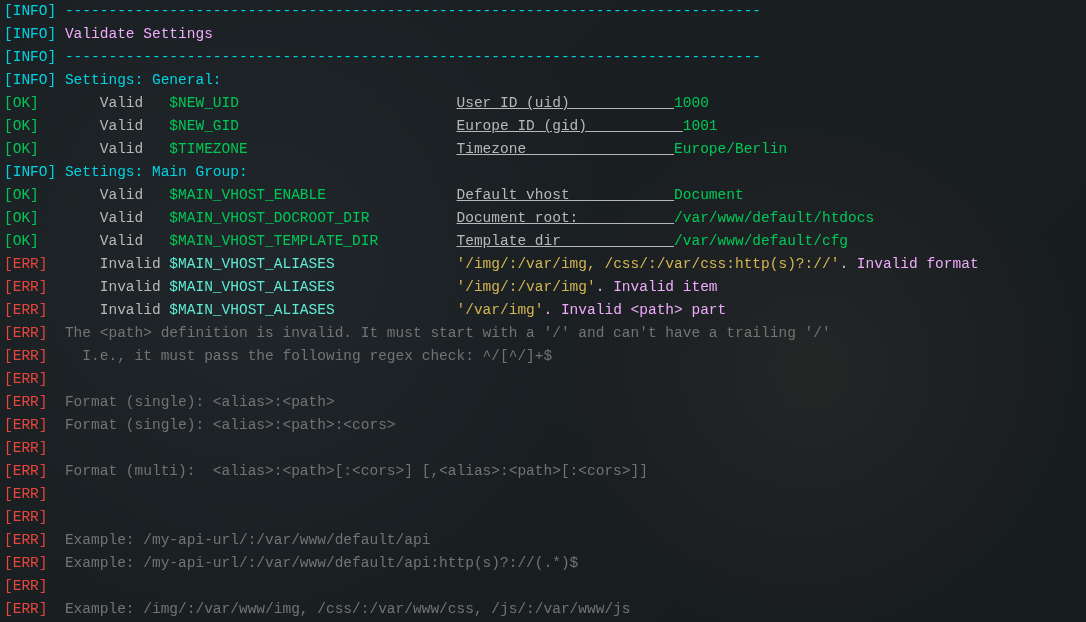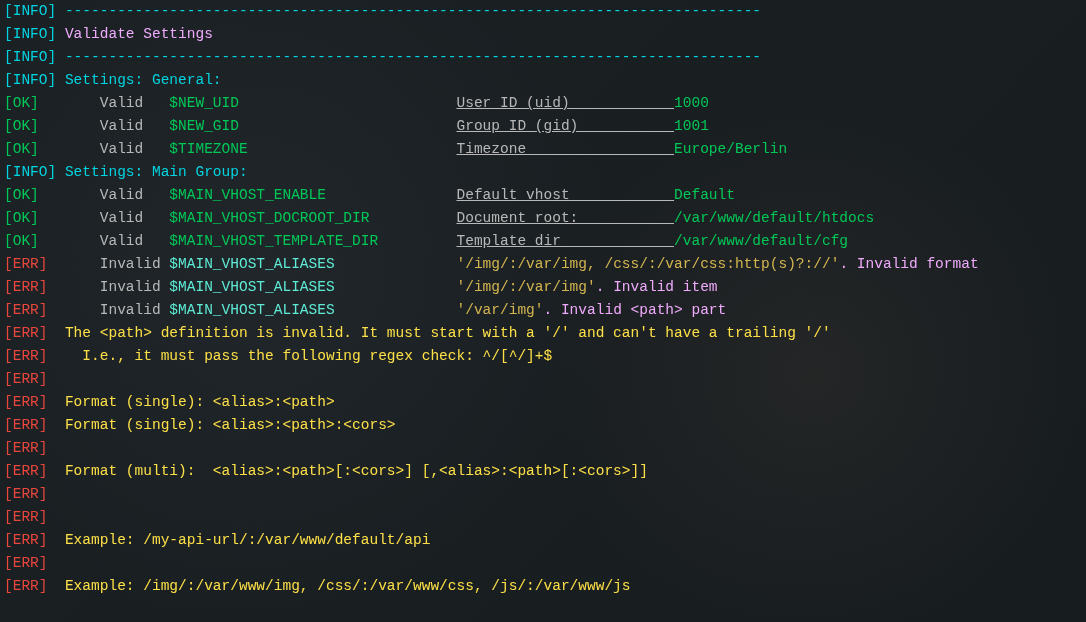--- a/index.html
+++ b/index.html
@@ -32,47 +32,48 @@
     .tag-err { color: #e8453c; }
     .dash { color: #00d4e0; }
     .title { color: #f0abfc; }
     .section { color: #00d4e0; }
     .valid { color: #b8b8b8; }
     .invalid { color: #b8b8b8; margin-top: 31px; }
     .var-name { color: #00c857; }
     .var-err { color: #5eead4; }
     .desc { color: #b8b8b8; text-decoration: underline; }
     .val-green { color: #00c857; }
-    .err-txt { color: #fde047; }
+    .err-txt { color: #737373; }
     .val-y { color: #d4b650; }
     .white-txt { color: #f0abfc; }
   </style>
 </head>
 <body>
 
 <div id="terminal">
     <div class="line"><span class="tag-info">[INFO] </span><span class="dash">--------------------------------------------------------------------------------</span></div>
     <div class="line"><span class="tag-info">[INFO] </span><span class="title">Validate Settings</span></div>
     <div class="line"><span class="tag-info">[INFO] </span><span class="dash">--------------------------------------------------------------------------------</span></div>
     <div class="line"><span class="tag-info">[INFO] </span><span class="section">Settings: General:</span></div>
     <div class="line"><span class="tag-ok">[OK]   </span><span class="valid">    Valid   </span><span class="var-name">$NEW_UID                         </span><span class="desc">User ID (uid)            </span><span class="val-green">1000</span></div>
-    <div class="line"><span class="tag-ok">[OK]   </span><span class="valid">    Valid   </span><span class="var-name">$NEW_GID                         </span><span class="desc">Group ID (gid)           </span><span class="val-green">1001</span></div>
+    <div class="line"><span class="tag-ok">[OK]   </span><span class="valid">    Valid   </span><span class="var-name">$NEW_GID                         </span><span class="desc">Europe ID (gid)           </span><span class="val-green">1001</span></div>
     <div class="line"><span class="tag-ok">[OK]   </span><span class="valid">    Valid   </span><span class="var-name">$TIMEZONE                        </span><span class="desc">Timezone                 </span><span class="val-green">Europe/Berlin</span></div>
     <div class="line"><span class="tag-info">[INFO] </span><span class="section">Settings: Main Group:</span></div>
-    <div class="line"><span class="tag-ok">[OK]   </span><span class="valid">    Valid   </span><span class="var-name">$MAIN_VHOST_ENABLE               </span><span class="desc">Default vhost            </span><span class="val-green">Default</span></div>
+    <div class="line"><span class="tag-ok">[OK]   </span><span class="valid">    Valid   </span><span class="var-name">$MAIN_VHOST_ENABLE               </span><span class="desc">Default vhost            </span><span class="val-green">Document</span></div>
     <div class="line"><span class="tag-ok">[OK]   </span><span class="valid">    Valid   </span><span class="var-name">$MAIN_VHOST_DOCROOT_DIR          </span><span class="desc">Document root:           </span><span class="val-green">/var/www/default/htdocs</span></div>
     <div class="line"><span class="tag-ok">[OK]   </span><span class="valid">    Valid   </span><span class="var-name">$MAIN_VHOST_TEMPLATE_DIR         </span><span class="desc">Template dir             </span><span class="val-green">/var/www/default/cfg</span></div>
     <div class="line"><span class="tag-err">[ERR]  </span><span class="invalid">    Invalid </span><span class="var-err">$MAIN_VHOST_ALIASES              </span><span class="val-y">'/img/:/var/img, /css/:/var/css:http(s)?://'</span><span class="white-txt">. Invalid format</span></div>
     <div class="line"><span class="tag-err">[ERR]  </span><span class="invalid">    Invalid </span><span class="var-err">$MAIN_VHOST_ALIASES              </span><span class="val-y">'/img/:/var/img'</span><span class="white-txt">. Invalid item</span></div>
     <div class="line"><span class="tag-err">[ERR]  </span><span class="invalid">    Invalid </span><span class="var-err">$MAIN_VHOST_ALIASES              </span><span class="val-y">'/var/img'</span><span class="white-txt">. Invalid &lt;path&gt; part</span></div>
     <div class="line"><span class="tag-err">[ERR]  </span><span class="err-txt">The &lt;path&gt; definition is invalid. It must start with a '/' and can't have a trailing '/'</span></div>
     <div class="line"><span class="tag-err">[ERR]  </span><span class="err-txt">  I.e., it must pass the following regex check: ^/[^/]+$</span></div>
     <div class="line"><span class="tag-err">[ERR]  </span></div>
     <div class="line"><span class="tag-err">[ERR]  </span><span class="err-txt">Format (single): &lt;alias&gt;:&lt;path&gt;</span></div>
     <div class="line"><span class="tag-err">[ERR]  </span><span class="err-txt">Format (single): &lt;alias&gt;:&lt;path&gt;:&lt;cors&gt;</span></div>
     <div class="line"><span class="tag-err">[ERR]  </span></div>
     <div class="line"><span class="tag-err">[ERR]  </span><span class="err-txt">Format (multi):  &lt;alias&gt;:&lt;path&gt;[:&lt;cors&gt;] [,&lt;alias&gt;:&lt;path&gt;[:&lt;cors&gt;]]</span></div>
     <div class="line"><span class="tag-err">[ERR]  </span></div>
     <div class="line"><span class="tag-err">[ERR]  </span></div>
     <div class="line"><span class="tag-err">[ERR]  </span><span class="err-txt">Example: /my-api-url/:/var/www/default/api</span></div>
+    <div class="line"><span class="tag-err">[ERR]  </span><span class="err-txt">Example: /my-api-url/:/var/www/default/api:http(s)?://(.*)$</span></div>
     <div class="line"><span class="tag-err">[ERR]  </span></div>
     <div class="line"><span class="tag-err">[ERR]  </span><span class="err-txt">Example: /img/:/var/www/img, /css/:/var/www/css, /js/:/var/www/js</span></div>
   </div>
 
 </body></html>

